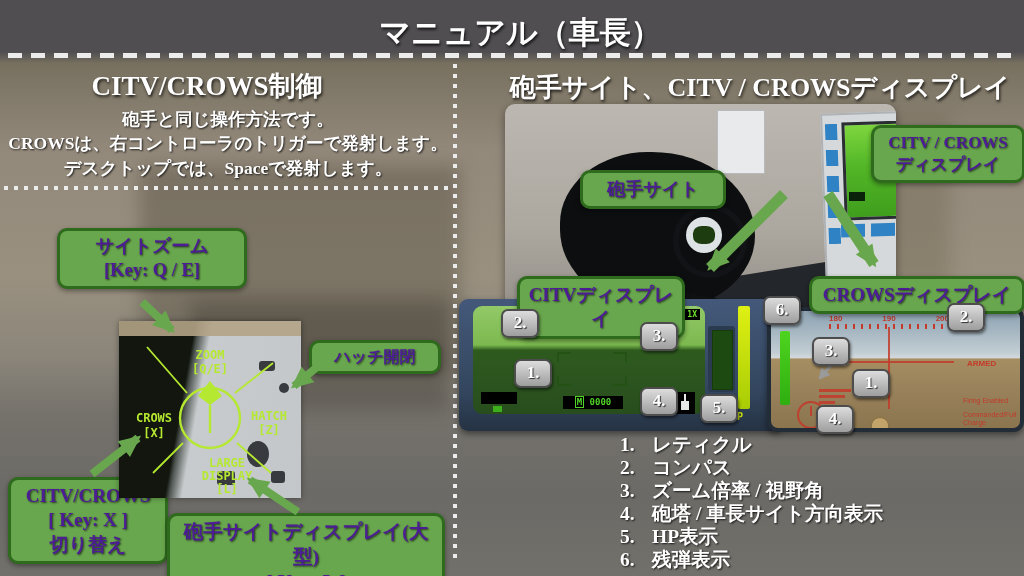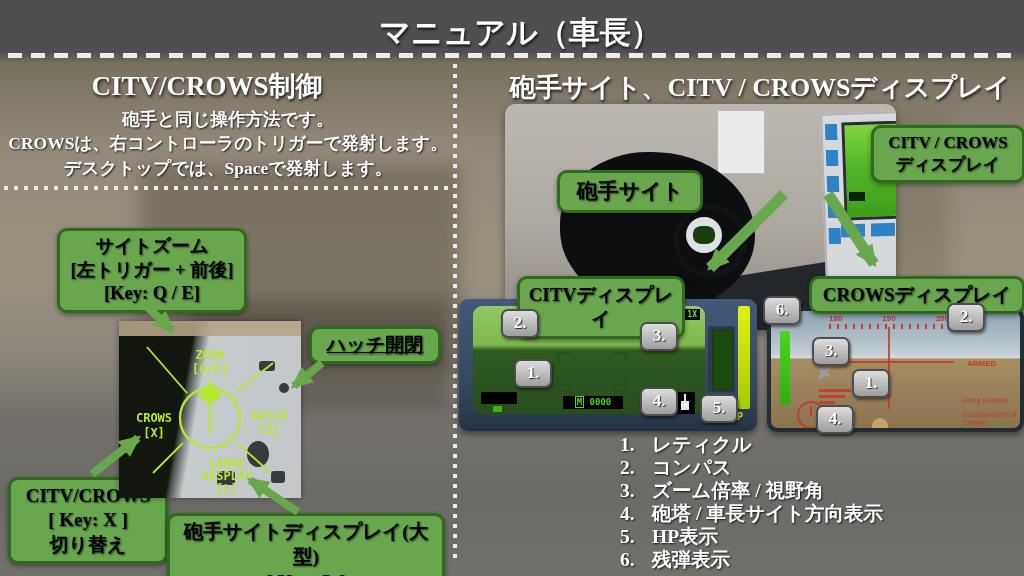--- a/index.html
+++ b/index.html
@@ -6,36 +6,36 @@
   .stage{position:relative;width:1024px;height:576px;overflow:hidden;
          font-family:"Liberation Serif","DejaVu Serif",serif;
          background:linear-gradient(180deg,#504e51 0%,#504e51 9%,#77705f 11%,#93897b 26%,#99907f 48%,#8b857a 62%,#75726c 72%,#6c6a66 86%,#72706a 100%);}
   .bgshape{position:absolute;filter:blur(9px);}
   .sh{text-shadow:1px 2px 3px rgba(0,0,0,.8);margin-left:17px;}
   .wh{color:#fff;font-weight:bold;position:absolute;text-align:center;}
   .body-line{position:absolute;width:456px;text-align:center;color:#fff;font-weight:bold;font-size:17.5px;text-shadow:1px 1px 2px rgba(0,0,0,.8);}
   .dashline{position:absolute;height:5px;background:repeating-linear-gradient(90deg,#ececec 0 14px,transparent 14px 23px);}
   .dotline{position:absolute;height:4px;background:repeating-linear-gradient(90deg,#ececec 0 4px,transparent 4px 10px);}
   .vline{position:absolute;width:4px;background:repeating-linear-gradient(180deg,#ececec 0 4px,transparent 4px 10px);}
-  .glabel{position:absolute;background:#69a74e;border:3px solid #2f6b1d;border-radius:10px;color:#000000;
+  .glabel{position:absolute;background:#69a74e;border:3px solid #2f6b1d;border-radius:10px;color:#4c1d95;
           text-align:center;font-weight:bold;box-shadow:0 2px 5px rgba(0,0,0,.4);
           text-shadow:1px 1px 2px rgba(0,0,0,.65);padding:4px 6px;line-height:1.28;}
   .badge{position:absolute;width:34px;height:25px;background:linear-gradient(180deg,#dcdcdc,#9e9e9e);
          border:2px solid #4d4d4d;border-radius:7px;color:#fff;font-weight:bold;font-size:17px;
          text-align:center;line-height:24px;text-shadow:1px 1px 1px rgba(0,0,0,.75);
          box-shadow:1px 2px 3px rgba(0,0,0,.5);z-index:30;}
   .hudfont{font-family:"DejaVu Sans Mono",monospace;font-weight:bold;}
   
   .dial{position:absolute;left:119px;top:321px;width:182px;height:177px;overflow:hidden;
         background:linear-gradient(100deg,#12160e 0%,#12160e 36%,#4d5450 38%,#c7cbcd 44%,#c3c7c9 100%);box-shadow:0 0 6px rgba(0,0,0,.4);}
   .dial .tan{position:absolute;left:0;top:0;width:100%;height:15px;background:#b2a386;opacity:.9;}
   .knob{position:absolute;background:#14171a;border-radius:3px;opacity:.8;}
   
   .citv{position:absolute;left:459px;top:299px;width:298px;height:132px;background:linear-gradient(180deg,#41587404,#0000);
-        border-radius:9px;z-index:10;}
+        border-radius:9px;z-index:10;padding-left:26px;}
   .citv .frame{position:absolute;inset:0;background:linear-gradient(180deg,#44597a,#33465e 70%,#253243);border-radius:9px;box-shadow:0 3px 6px rgba(0,0,0,.45);}
   .citv .screen{position:absolute;left:14px;top:7px;width:232px;height:108px;border-radius:9px;overflow:hidden;
         background:linear-gradient(180deg,#93c968 0%,#7cb94f 36%,#2e5a1e 41%,#2b531f 75%,#274d1c 100%);}
   .bracket{position:absolute;width:12px;height:8px;}
   
   .crows{position:absolute;left:767px;top:307px;width:257px;height:125px;border-radius:10px;background:#232d38;
          box-shadow:0 3px 6px rgba(0,0,0,.45);z-index:10;}
   .crows .screen{position:absolute;inset:4px;border-radius:7px;overflow:hidden;
          background:linear-gradient(180deg,#8ba1b1 0%,#c3ced4 36%,#d3d9dc 40%,#a68e62 41%,#97805a 70%,#8b754e 100%);}
   .red{color:#c23b2b;position:absolute;font-family:"Liberation Sans",sans-serif;}
@@ -61,24 +61,23 @@
   <div class="vline" style="left:453px;top:64px;height:500px;"></div>
 
   <div class="wh sh" style="left:0;top:68px;width:380px;font-size:27px;">CITV/CROWS制御</div>
   <div class="body-line" style="left:0;top:107px;">砲手と同じ操作方法です。</div>
   <div class="body-line" style="left:0;top:131px;">CROWSは、右コントローラのトリガーで発射します。</div>
   <div class="body-line" style="left:0;top:156px;">デスクトップでは、Spaceで発射します。</div>
   <div class="dotline" style="left:4px;top:186px;width:446px;"></div>
 
   <div class="glabel" style="left:57px;top:228px;width:172px;font-size:18.5px;">
     <div>サイトズーム</div>
-    <div>[左トリガー + 前後]</div>
     <div>[Key: Q / E]</div>
   </div>
-  <div class="glabel" style="left:309px;top:326px;width:114px;font-size:19px;text-decoration:underline;">
+  <div class="glabel" style="left:309px;top:340px;width:114px;font-size:16px;">
     <div>ハッチ開閉</div>
   </div>
   <div class="glabel" style="left:8px;top:477px;width:142px;font-size:19px;">
     <div>CITV/CROWS</div>
     <div>[ Key: X ]</div>
     <div>切り替え</div>
   </div>
   <div class="glabel" style="left:167px;top:513px;width:260px;font-size:19.5px;">
     <div>砲手サイトディスプレイ(大型)</div>
     <div>[ Key: L ]</div>
@@ -132,21 +131,21 @@
     <div style="position:absolute;left:322px;top:20px;width:12px;height:120px;background:repeating-linear-gradient(180deg,#2f82c4 0 16px,#d6d9db 16px 26px);transform:rotate(-2deg);"></div>
     <div style="position:absolute;left:336px;top:118px;width:150px;height:13px;background:repeating-linear-gradient(90deg,#2f82c4 0 24px,#d6d9db 24px 30px);transform:rotate(-2deg);"></div>
 
     <div style="position:absolute;left:330px;top:188px;width:170px;height:16px;background:repeating-linear-gradient(90deg,#1b1e21 0 18px,#5c5f63 18px 24px);transform:rotate(-4deg);"></div>
   </div>
 
   <div class="glabel" style="left:871px;top:125px;width:136px;font-size:17px;">
     <div>CITV / CROWS</div>
     <div>ディスプレイ</div>
   </div>
-  <div class="glabel" style="left:557px;top:170px;width:128px;font-size:21px;padding-top:5px;padding-bottom:5px;">砲手サイト</div>
+  <div class="glabel" style="left:580px;top:170px;width:128px;font-size:18px;padding-top:5px;padding-bottom:5px;">砲手サイト</div>
   <div class="glabel" style="left:517px;top:276px;width:150px;font-size:19px;z-index:20;">CITVディスプレイ</div>
   <div class="glabel" style="left:809px;top:276px;width:198px;font-size:19px;z-index:20;">CROWSディスプレイ</div>
 
   <div class="citv">
     <div class="frame"></div>
     <div class="screen">
       <div class="hudfont" style="position:absolute;left:62px;top:3px;width:120px;display:flex;justify-content:space-between;color:#1e4a14;font-size:9px;">
         <span>180</span>
         <span>190</span>
         <span>200</span>

